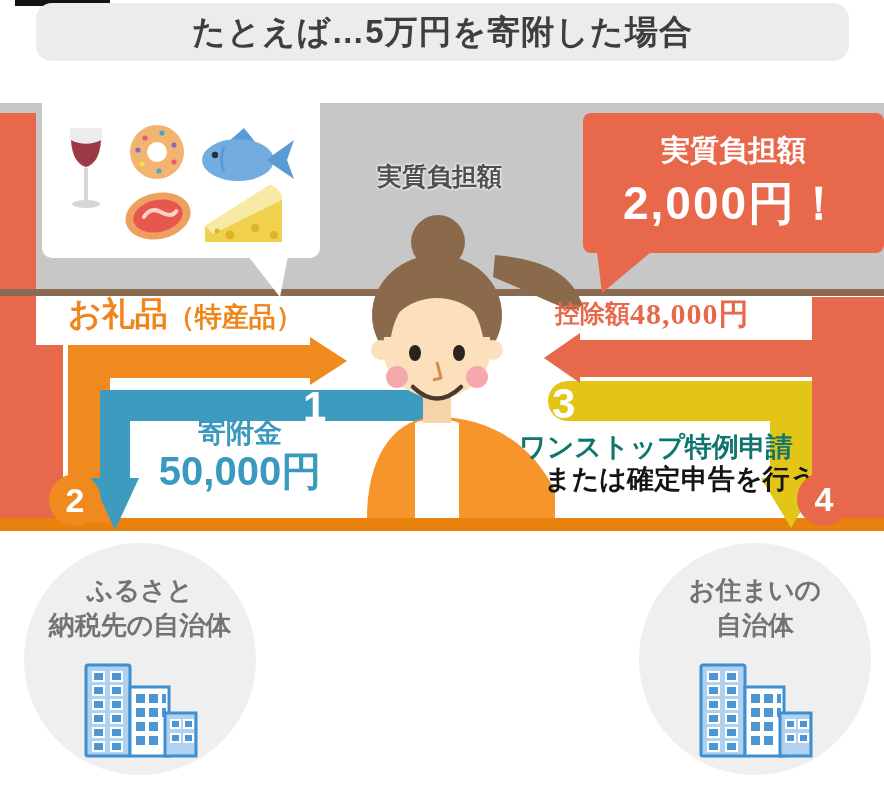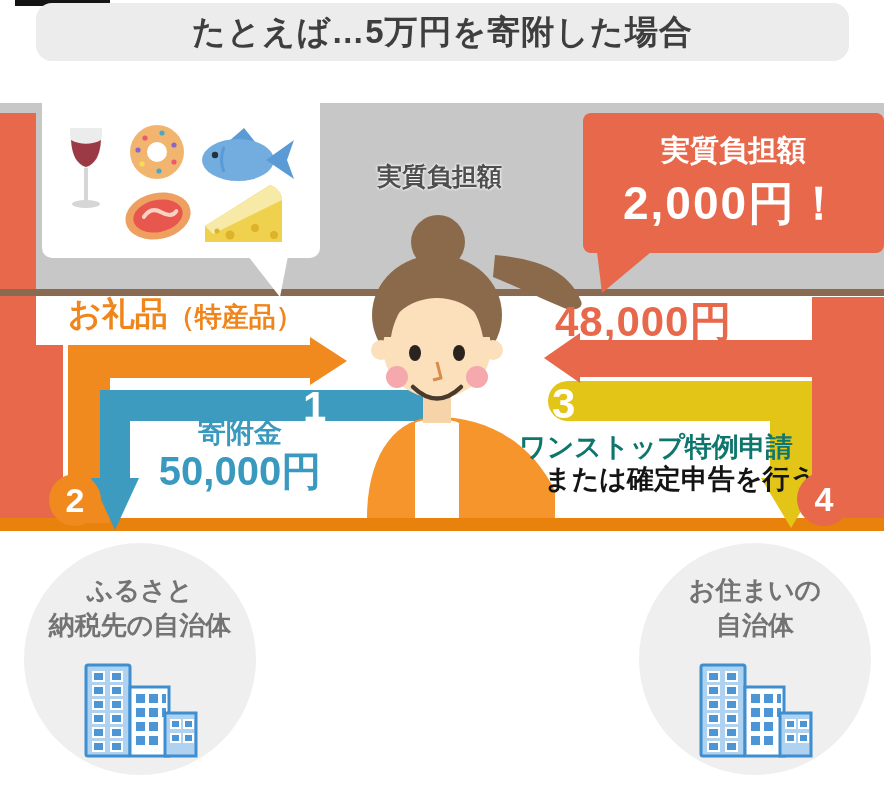--- a/index.html
+++ b/index.html
@@ -38,21 +38,21 @@
   .burden-box{left:583px;top:113px;width:301px;height:140px;background:#E8684B;border-radius:8px;
               display:flex;flex-direction:column;align-items:center;justify-content:center;gap:2px;}
   .burden-heading{color:#fff;font-size:29px;font-weight:bold;}
   .burden-amount{color:#fff;font-size:46px;font-weight:bold;letter-spacing:2px;}
   .bubble{left:42px;top:90px;width:278px;height:168px;background:#fff;border-radius:10px;}
   .gift-label{left:68px;top:292px;display:flex;align-items:flex-end;color:#F0861B;font-weight:bold;white-space:nowrap;}
   .gift-label .main{font-size:33px;} .gift-label .sub{font-size:27px;padding-bottom:2px;}
   .donor-label{left:357px;top:160px;width:165px;text-align:center;font-size:25px;font-weight:bold;
                color:#4F4F4F;text-shadow:0 0 3px #fff,0 0 3px #fff;}
   .deduction-label{left:555px;top:294px;display:flex;align-items:flex-end;color:#E8684B;font-weight:bold;white-space:nowrap;}
-  .deduction-label .small{font-size:25px;padding-bottom:5px;} .deduction-label .big{font-size:42px;letter-spacing:1px;}
+  .deduction-label .small{font-size:25px;padding-bottom:5px;} .deduction-label .big{font-size:30px;letter-spacing:1px;font-family:Liberation Serif, serif;}
   .donation-label{left:120px;top:418px;width:240px;text-align:center;color:#3999BE;font-weight:bold;line-height:1.1;}
   .donation-label .l1{font-size:28px;} .donation-label .l2{font-size:40px;}
   .filing-l1{left:519px;top:429px;font-size:27px;font-weight:bold;color:#0f766e;white-space:nowrap;}
   .filing-l2{left:544px;top:461px;font-size:27px;font-weight:bold;color:#141414;white-space:nowrap;}
   .numfree{color:#fff;font-weight:bold;font-size:42px;}
   .n1{left:303px;top:383px;} .n3{left:552px;top:380px;}
   .badge{width:52px;height:52px;border-radius:50%;display:flex;align-items:center;justify-content:center;
          color:#fff;font-size:34px;font-weight:bold;}
   .badge2{left:49px;top:474px;background:#F0891E;}
   .badge4{left:797px;top:472px;background:#E8684B;width:54px;height:54px;}
@@ -174,20 +174,21 @@
       <path d="M58,172 Q82,195 106,172" stroke="#4A3A2C" stroke-width="4.5" fill="none" stroke-linecap="round"></path>
     </g>
   </svg>
 
   <div class="abs gift-label">
     <span class="main">お礼品</span>
     <span class="sub">（特産品）</span>
   </div>
   <div class="abs donor-label">実質負担額</div>
   <div class="abs deduction-label">
+    <span class="small">控除額</span>
     <span class="big">48,000円</span>
   </div>
   <div class="abs donation-label">
     <div class="l1">寄附金</div>
     <div class="l2">50,000円</div>
   </div>
   <div class="abs filing-l1">ワンストップ特例申請</div>
   <div class="abs filing-l2">または確定申告を行う</div>
 
   <div class="abs numfree n1">1</div>

